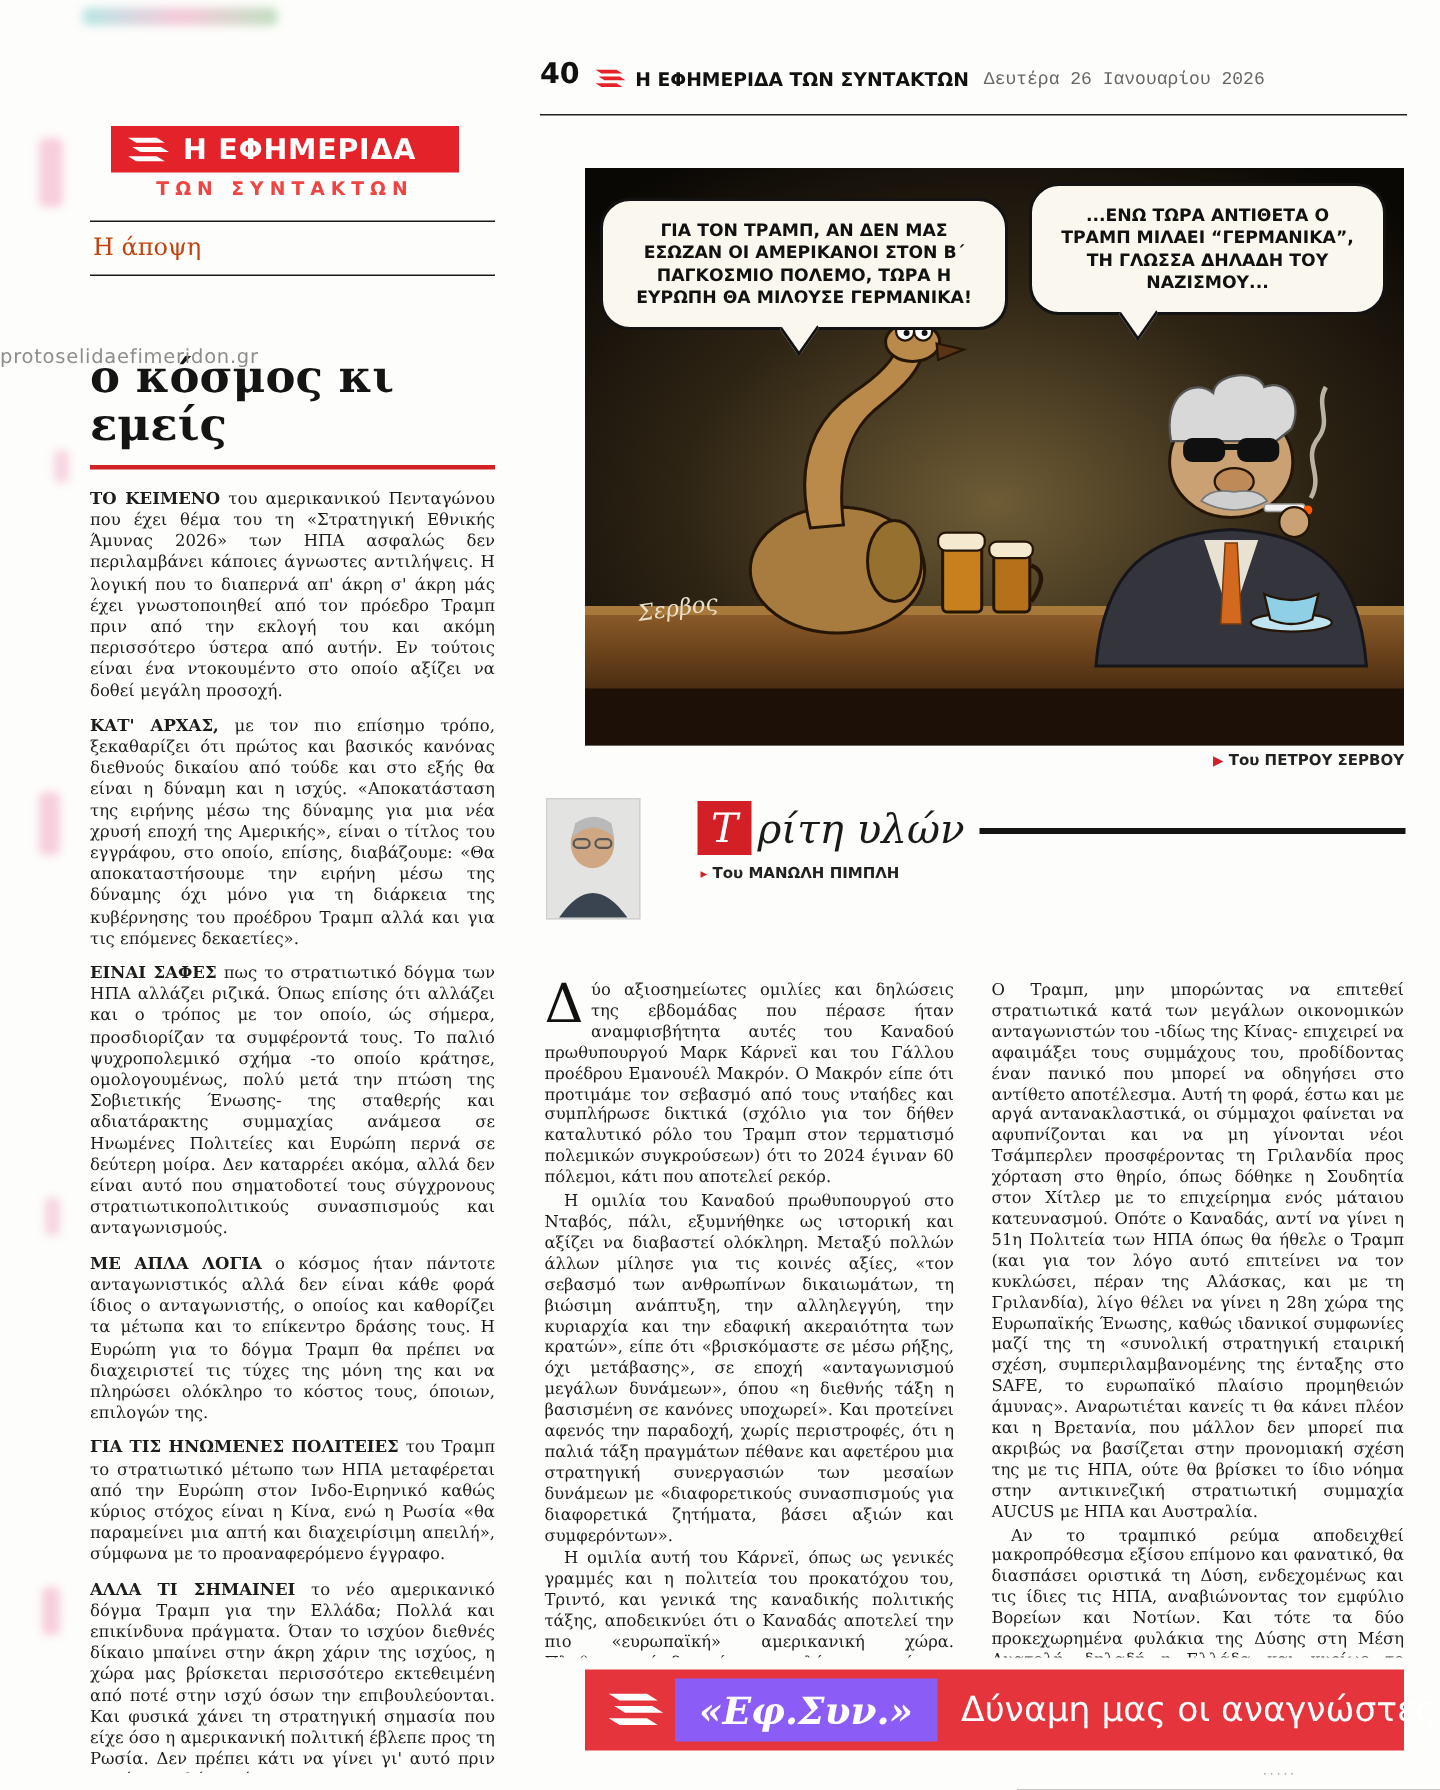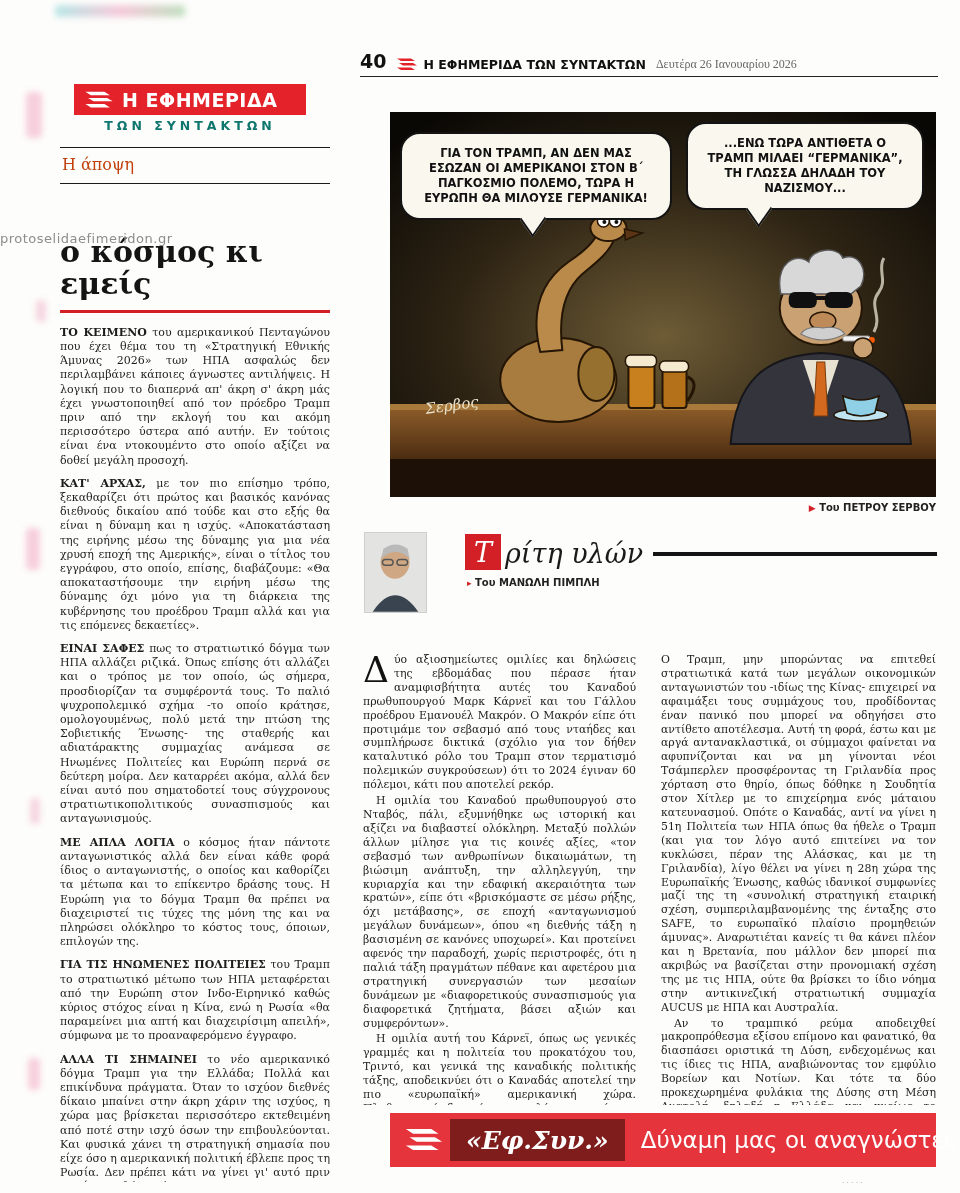--- a/index.html
+++ b/index.html
@@ -13,37 +13,37 @@
   .artifact { position:absolute; filter:blur(3px); opacity:.55; border-radius:4px; }
   .wm {
     position:absolute; left:0px; top:231px; z-index:5;
     font-family:"DejaVu Sans","Liberation Sans",sans-serif;
     font-size:13px; color:#8d8d8d; letter-spacing:.5px;
   }
   
   .top-header {
     position:absolute; left:360px; top:46px; width:578px; height:31px;
     border-bottom:1.5px solid #222; display:flex; align-items:flex-end; gap:10px;
-    padding-bottom:4px;
+    padding-bottom:16px;
   }
   .pagenum { font-family:"DejaVu Sans",sans-serif; font-weight:bold; font-size:19px; color:#111; }
   .hdr-logo { display:flex; align-items:center; gap:5px; }
   .hdr-logo svg { width:22px; height:13px; }
   .hdr-name { font-family:"DejaVu Sans",sans-serif; font-weight:bold; font-size:12.5px; color:#111; }
-  .hdr-date { font-family:Liberation Serif, serif; font-size:12px; color:#666; }
+  .hdr-date { font-family:Liberation Mono, monospace; font-size:12px; color:#666; }
   
   .opinion { position:absolute; left:60px; top:84px; width:270px; height:1098px; overflow:hidden; }
   .masthead-box {
     width:232px; height:31px; background:#e32229; margin-left:14px;
     display:flex; align-items:center; gap:8px; padding:0 10px;
   }
   .masthead-box svg { width:30px; height:18px; flex:none; }
   .masthead-title { color:#fff; font-family:"DejaVu Sans",sans-serif; font-weight:bold; font-size:19px; letter-spacing:.5px; white-space:nowrap; }
   .masthead-sub {
-    width:232px; margin-left:14px; text-align:center; color:#0f766e;
+    width:232px; margin-left:14px; text-align:center; color:#ef4444;
     font-family:"DejaVu Sans",sans-serif; font-weight:bold; font-size:12.5px; letter-spacing:4px; margin-top:3px;
   }
   .op-section {
     margin-top:14px; border-top:1.5px solid #1a1a1a; border-bottom:1px solid #1a1a1a;
     font-size:16px; padding:7px 2px 9px; color:#c2410c;
   }
   .op-title { margin-top:20px; font-size:30px; line-height:1.07; color:#141414; }
   .red-rule { height:2.5px; background:#d32027; margin-top:10px; }
   .op-body { margin-top:13px; }
   .op-body p {
@@ -102,21 +102,21 @@
   .dropcap {
     float:left; font-size:36px; line-height:30px; padding:2px 5px 0 0; color:#111;
   }
   
   .banner {
     position:absolute; left:390px; top:1113px; width:546px; height:54px;
     background:#e5343b; display:flex; align-items:center;
   }
   .banner-icon { margin-left:14px; width:40px; height:24px; flex:none; }
   .banner-brandbox {
-    margin-left:6px; background:#7f1d1d; color:#fff; height:42px;
+    margin-left:6px; background:#8b5cf6; color:#fff; height:42px;
     display:flex; align-items:center; padding:0 16px;
     font-size:25px; font-weight:bold; font-style:italic; white-space:nowrap;
   }
   .banner-slogan {
     color:#fff; font-family:"DejaVu Sans",sans-serif; font-size:23px; margin-left:16px; white-space:nowrap;
   }
   .bottom-dots { position:absolute; left:842px; top:1178px; font-size:8px; color:#9b9b9b; letter-spacing:2px; }
 </style>
 </head>
 <body>

